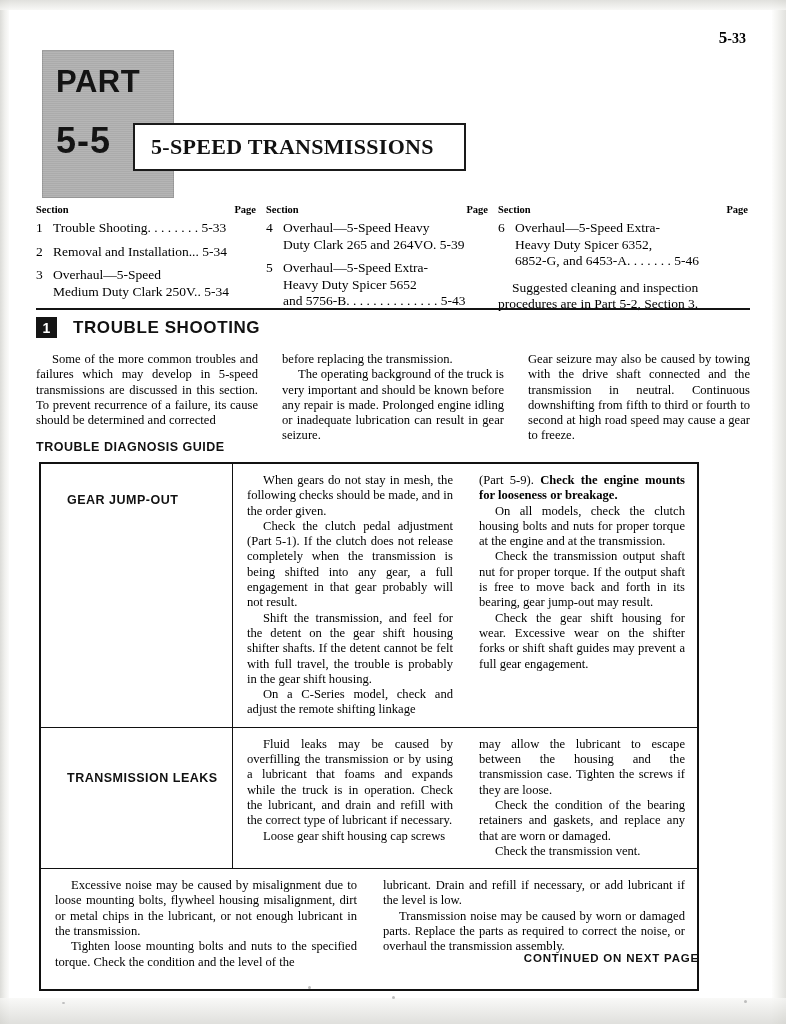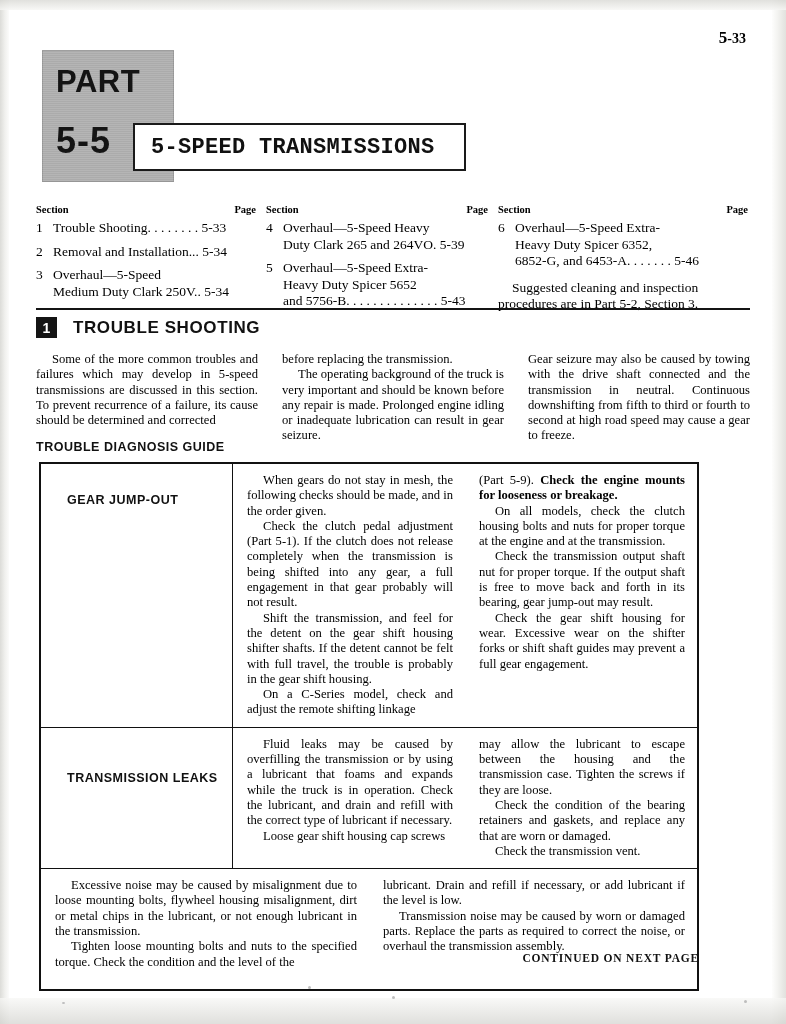--- a/index.html
+++ b/index.html
@@ -68,21 +68,21 @@
     letter-spacing: 0px;
   }
   .page-number .pn-small { font-size: 14px; }
 
   
   .part-block {
     position: absolute;
     left: 42px;
     top: 50px;
     width: 132px;
-    height: 132px;
+    height: 148px;
     background: #b3b3b3;
     background-image: repeating-linear-gradient(
         0deg, rgba(0,0,0,0.045) 0px, rgba(0,0,0,0.045) 1px,
         rgba(255,255,255,0.03) 1px, rgba(255,255,255,0.03) 2px);
     box-shadow: 0 0 0 1px rgba(0,0,0,0.12) inset;
   }
   .part-word {
     position: absolute;
     left: 14px;
     top: 14px;
@@ -108,21 +108,21 @@
     top: 123px;
     width: 333px;
     height: 48px;
     background: #ffffff;
     border: 2px solid #1a1a1a;
     box-sizing: border-box;
     display: flex;
     align-items: center;
   }
   .title-banner-text {
-    font-family: Liberation Mono, monospace;
+    font-family: Liberation Serif, serif;
     font-weight: bold;
     font-size: 22px;
     letter-spacing: 0.3px;
     color: #111;
     padding-left: 16px;
     white-space: nowrap;
   }
 
   
   .toc {
@@ -291,21 +291,21 @@
   .row-gearjump .cell-body { min-height: 243px; }
   .row-leaks .cell-label { padding-top: 42px; }
   .row-leaks .cell-body { min-height: 113px; }
   .row-noisy .cell-label { padding-top: 38px; }
   .row-noisy .cell-body { min-height: 120px; }
 
   .footer-note {
     position: absolute;
     right: 87px;
     top: 952px;
-    font-family: Liberation Serif, serif;
+    font-family: Liberation Sans, sans-serif;
     font-weight: bold;
     font-size: 11.5px;
     letter-spacing: 0.8px;
     color: #111;
   }
   .speck { position:absolute; background:#bdbdbd; border-radius:50%; }
 </style>
 </head>
 <body>
 

